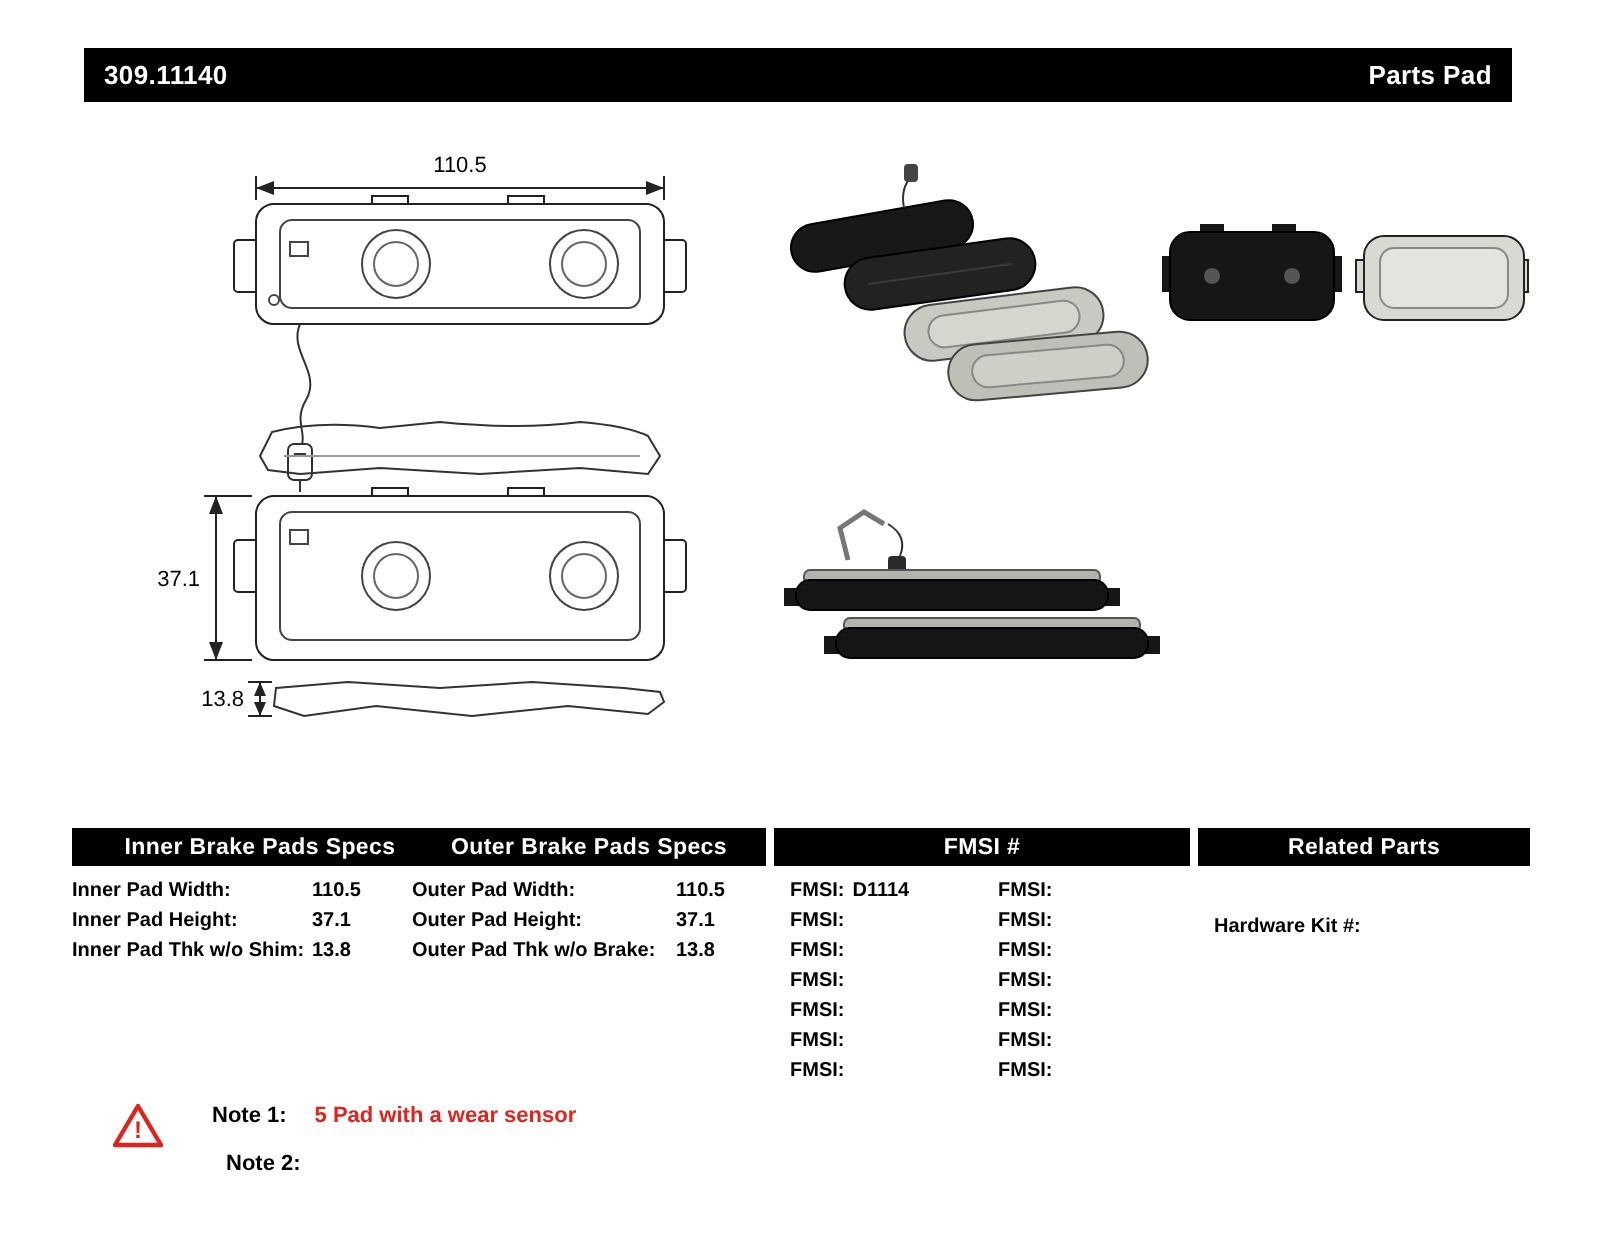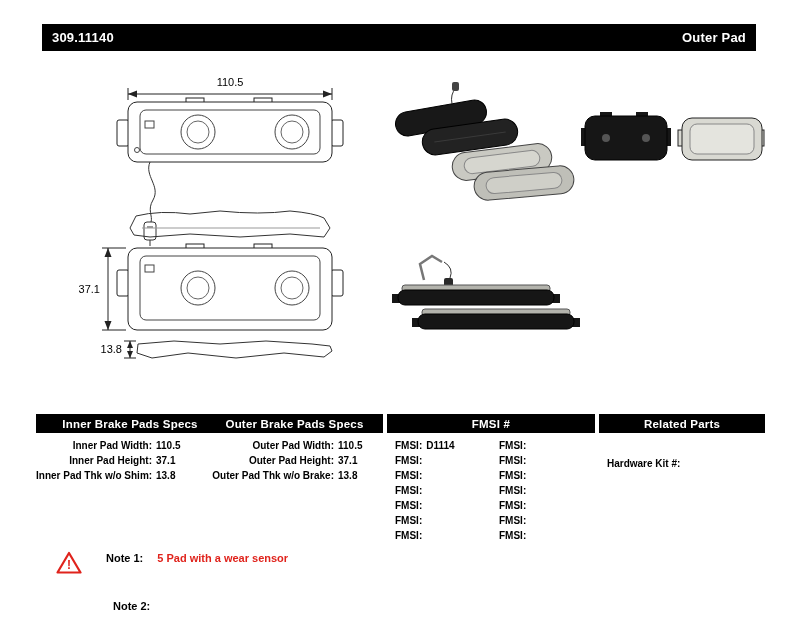--- a/index.html
+++ b/index.html
@@ -27,46 +27,46 @@
     display:flex;align-items:center;justify-content:center;letter-spacing:.2px;
   }
   #head-inner{left:36px;width:188px;}
   #head-outer{left:206px;width:177px;}
   #head-fmsi{left:387px;width:208px;}
   #head-related{left:599px;width:166px;}
 
   
   .speccol{top:438px;font-size:10px;line-height:15px;}
   .specrow{display:flex;height:15px;align-items:center;white-space:nowrap;}
-  .specrow .lbl{font-weight:bold;text-align:right;}
+  .specrow .lbl{font-weight:bold;}
   .specrow .val{margin-left:4px;font-weight:bold;}
   #col-inner{left:36px;width:166px;}
   #col-inner .lbl{width:116px;}
   #col-outer{left:206px;width:177px;}
   #col-outer .lbl{width:128px;}
   #col-fmsi{left:387px;width:208px;display:flex;}
   .fmsi-sub{width:104px;box-sizing:border-box;padding-left:8px;}
   .fmsi-sub .lbl{text-align:left;}
   #col-related{left:599px;width:166px;padding-left:8px;box-sizing:border-box;}
   #col-related .lbl{text-align:left;margin-top:36px;}
 
   
   .note-row{left:94px;display:flex;align-items:baseline;font-size:11px;white-space:nowrap;}
   #note1{top:552px;padding-left:12px;}
-  #note2{top:600px;padding-left:19px;}
+  #note2{top:576px;padding-left:19px;}
   .note-lbl{font-weight:bold;}
   .note-red{color:#e0231c;margin-left:14px;font-weight:bold;}
   .warn-svg{left:56px;top:551px;}
 </style>
 </head>
 <body>
 
 <div class="abs topbar">
   <span>309.11140</span>
-  <span>Outer Pad</span>
+  <span>Parts Pad</span>
 </div>
 
 <svg class="abs diagram-svg" width="730" height="352" viewBox="0 0 730 352">
 
   <g stroke="#222" fill="none" stroke-width="1">
     <line x1="88" y1="30" x2="88" y2="42"></line>
     <line x1="292" y1="30" x2="292" y2="42"></line>
     <line x1="88" y1="36" x2="292" y2="36"></line>
     <polygon points="88,36 97,32.5 97,39.5" fill="#222" stroke="none"></polygon>
     <polygon points="292,36 283,32.5 283,39.5" fill="#222" stroke="none"></polygon>

